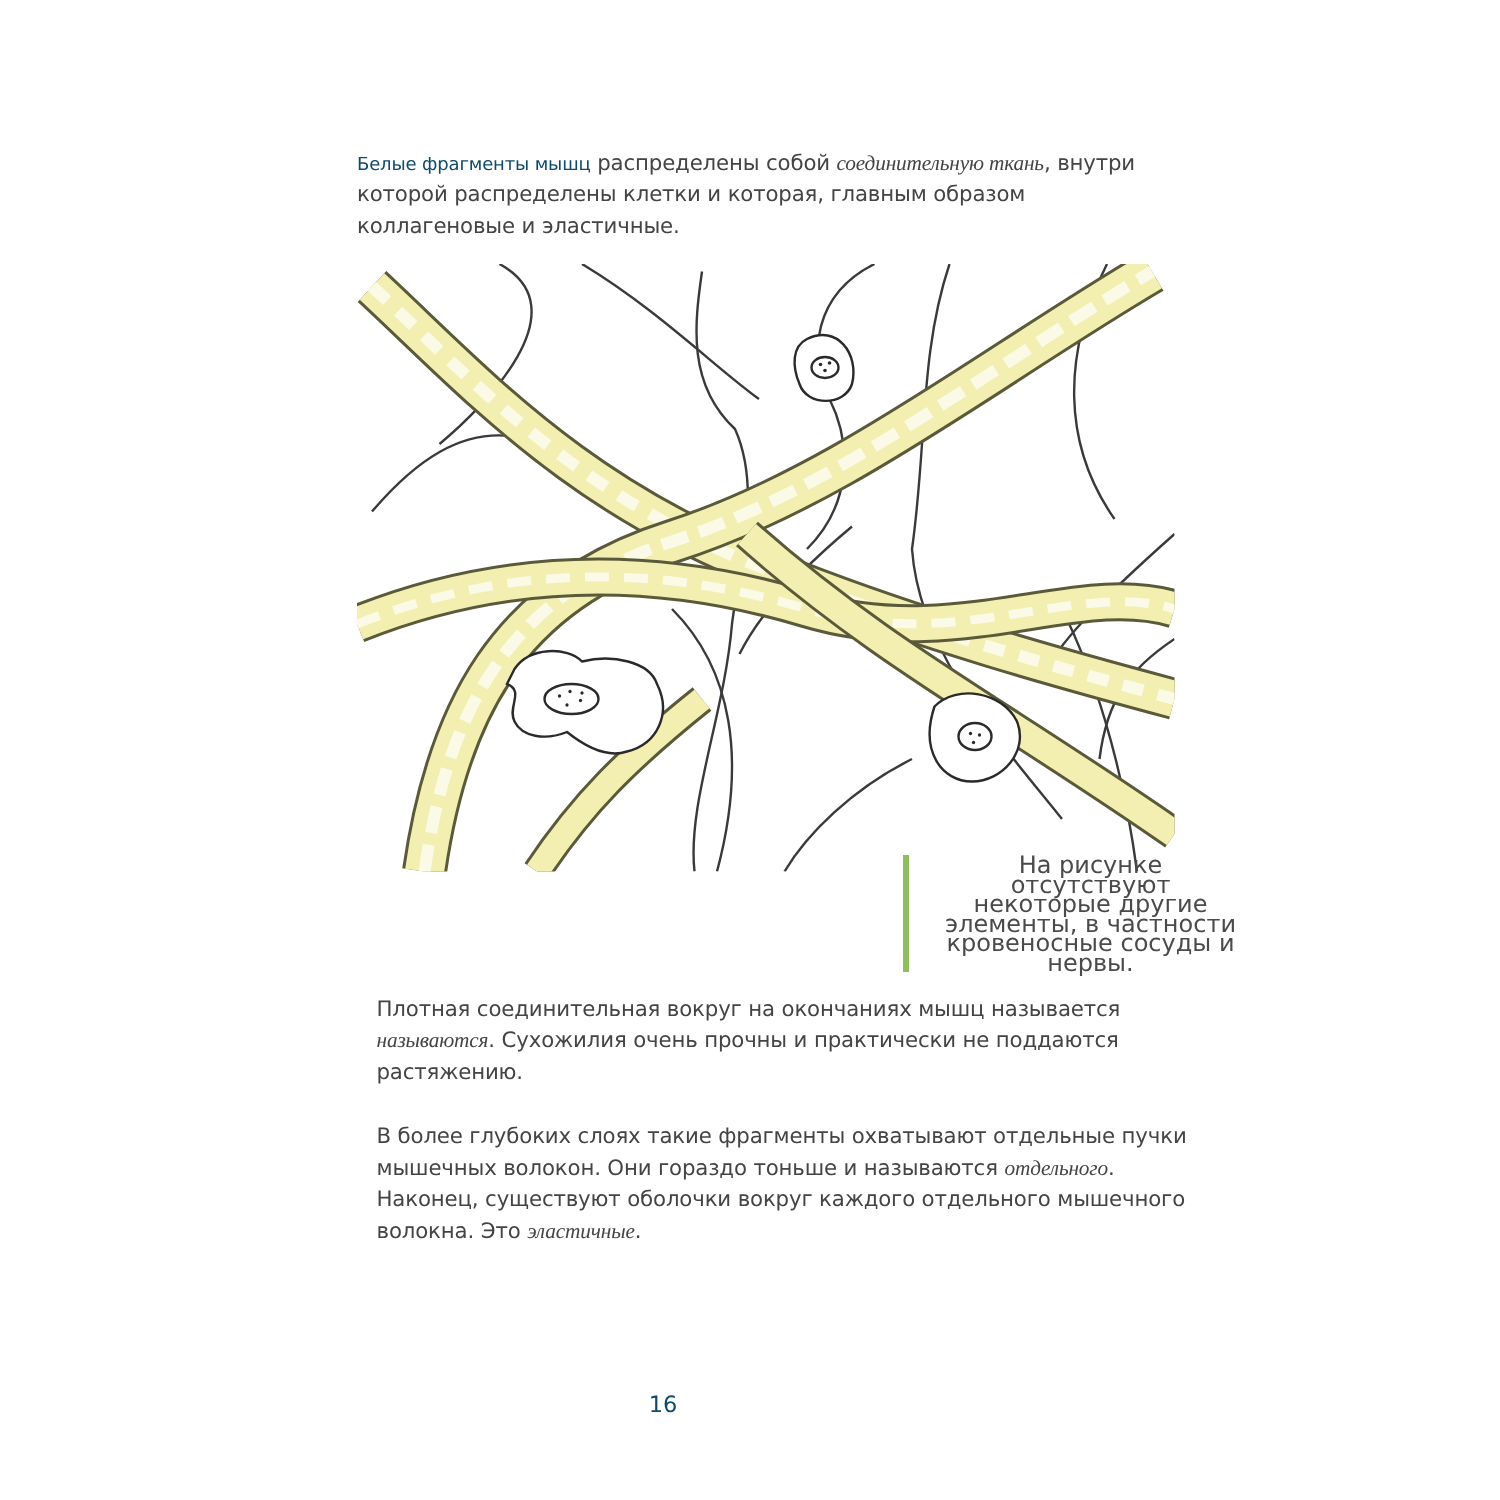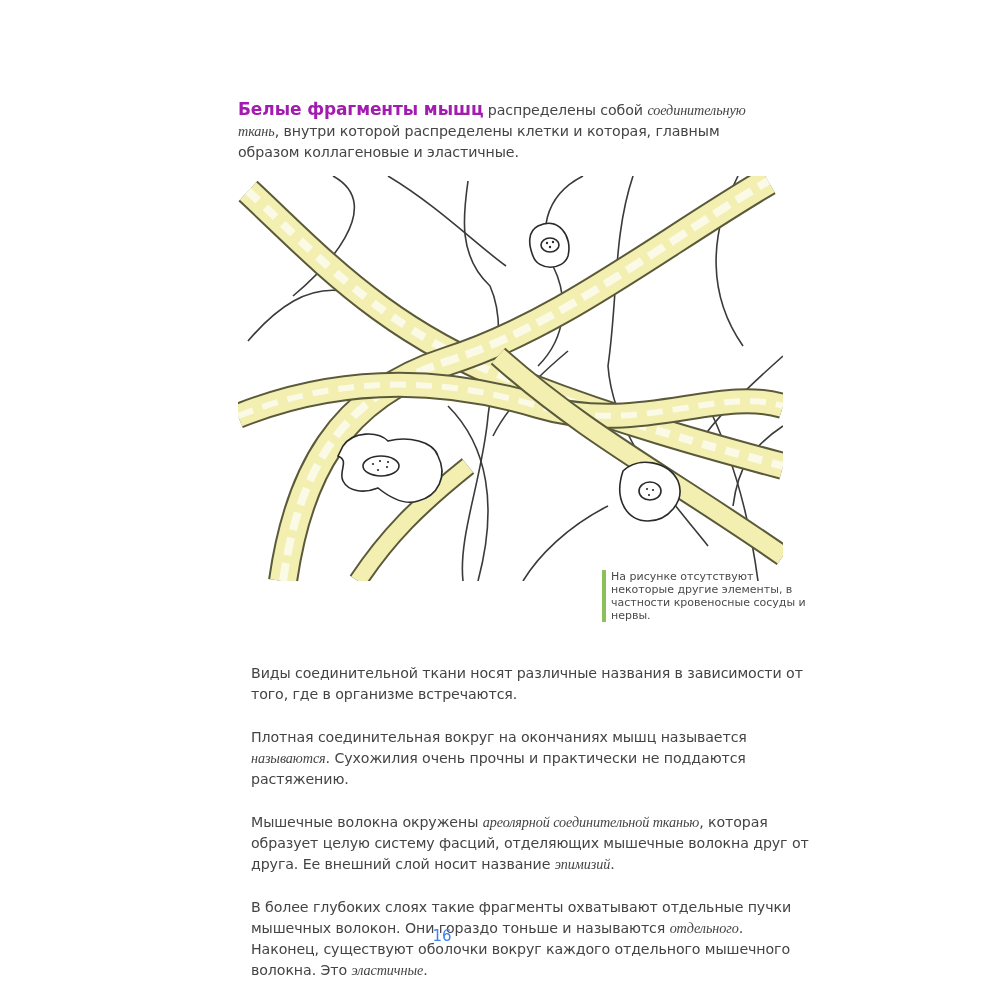--- a/index.html
+++ b/index.html
@@ -1,30 +1,30 @@
 <!DOCTYPE html>
 <html><head>
   <meta charset="utf-8">
   <style>
     html, body { margin: 0; padding: 0; background: #ffffff; }
     body { width: 1000px; height: 1000px; position: relative; overflow: hidden;
            font-family: "DejaVu Sans", sans-serif; color: #3a3a3a; }
     .intro { position: absolute; left: 238px; top: 99px; width: 520px;
              font-size: 14.2px; line-height: 21px; color: #444; letter-spacing: -0.1px; }
-    .intro .lead { font-weight: bold; font-size: 17px; color: #a21caf; }
+    .intro .lead { font-weight: normal; font-size: 12px; color: #0c4a6e; }
     em { font-style: italic; font-family: Liberation Serif, serif; }
     .figure { position: absolute; left: 238px; top: 176px; width: 545px; height: 405px; }
     .caption { position: absolute; left: 602px; top: 570px; width: 200px;
-               border-left: 4px solid #8dc05a; padding-left: 5px;
-               font-size: 11px; line-height: 13px; color: #4a4a4a; }
+               border-left: 4px solid #8dc05a; padding-left: 21px;
+               font-size: 16px; line-height: 13px; color: #4a4a4a; text-align: center; }
     .body-text { position: absolute; left: 251px; top: 663px; width: 560px;
                  font-size: 14.2px; line-height: 21px; color: #444; letter-spacing: -0.1px; }
     .body-text p { margin: 0 0 22px 0; }
     .page-number { position: absolute; left: 0; width: 884px; top: 927px; text-align: center;
-                   font-size: 15px; color: #3b82f6; }
+                   font-size: 15px; color: #0c4a6e; }
   </style>
 </head>
 <body>
 
 <div class="intro">
   <span class="lead">Белые фрагменты мышц</span><span> распределены собой </span><em>соединительную ткань</em><span>, внутри которой распределены клетки и которая, главным образом коллагеновые и эластичные.</span>
 </div>
 
 <div class="figure">
   <svg width="545" height="405" viewBox="0 0 545 405" xmlns="http://www.w3.org/2000/svg">
@@ -85,26 +85,20 @@
     </g>
   </svg>
 </div>
 
 <div class="caption">
   <span>На рисунке отсутствуют некоторые другие элементы, в частности кровеносные сосуды и нервы.</span>
 </div>
 
 <div class="body-text">
   <p>
-    <span>Виды соединительной ткани носят различные названия в зависимости от того, где в организме встречаются.</span>
-  </p>
-  <p>
     <span>Плотная соединительная вокруг на окончаниях мышц называется </span><em>называются</em><span>. Сухожилия очень прочны и практически не поддаются растяжению.</span>
-  </p>
-  <p>
-    <span>Мышечные волокна окружены </span><em>ареолярной соединительной тканью</em><span>, которая образует целую систему фасций, отделяющих мышечные волокна друг от друга. Ее внешний слой носит название </span><em>эпимизий</em><span>.</span>
   </p>
   <p>
     <span>В более глубоких слоях такие фрагменты охватывают отдельные пучки мышечных волокон. Они гораздо тоньше и называются </span><em>отдельного</em><span>. Наконец, существуют оболочки вокруг каждого отдельного мышечного волокна. Это </span><em>эластичные</em><span>.</span>
   </p>
 </div>
 
 <div class="page-number">16</div>
 
 </body></html>

